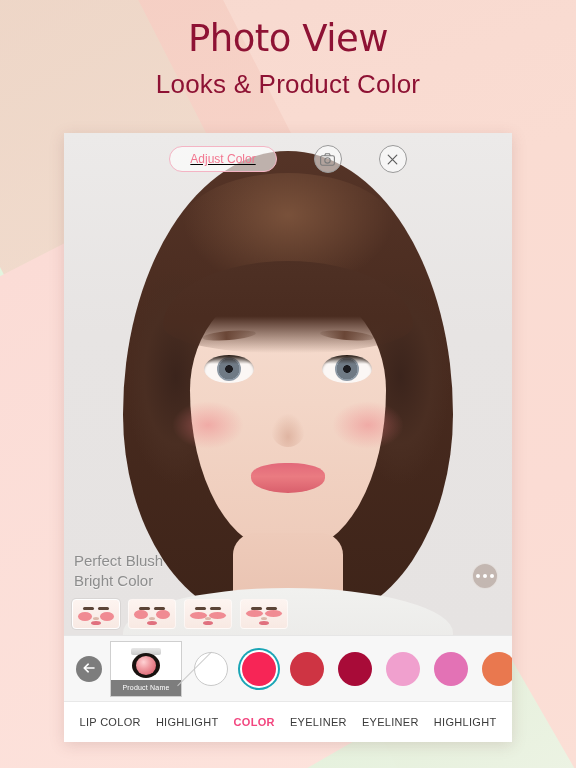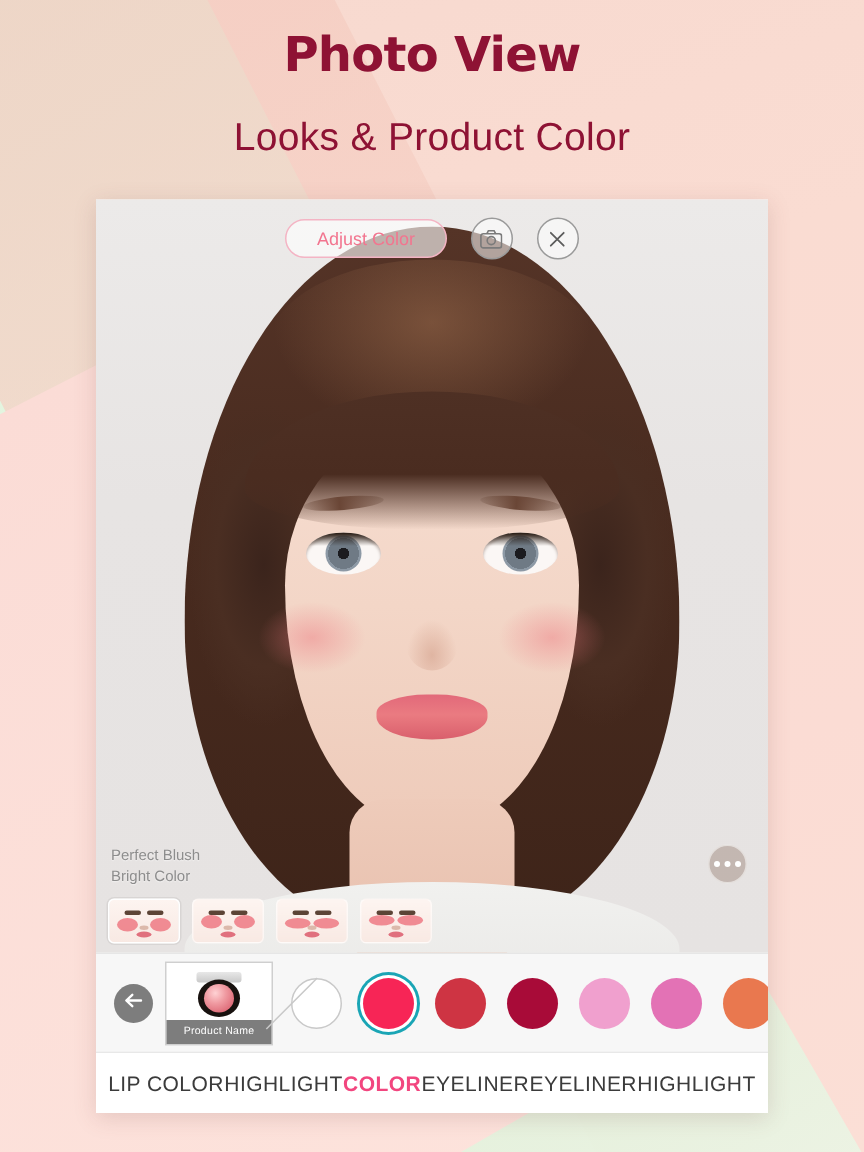--- a/index.html
+++ b/index.html
@@ -51,29 +51,29 @@
   }
 
   
   #headline {
     position: absolute; left: 0; top: 20px;
     width: 576px; text-align: center;
     z-index: 4;
   }
   #title-main {
     font-family: "DejaVu Sans", sans-serif;
-    font-size: 32px; font-weight: 700;
+    font-size: 37px; font-weight: 400;
     color: #8e1234; letter-spacing: -0.5px;
     line-height: 1.05;
   }
   #title-sub {
     font-family: "Liberation Sans", sans-serif;
     font-size: 26px; font-weight: 400;
     color: #8e1234; letter-spacing: .2px;
-    margin-top: 22px;
+    margin-top: 10px;
     text-align: center;
   }
 
   
   #app-card {
     position: absolute;
     left: 64px; top: 133px;
     width: 448px; height: 609px;
     background: #fff;
     box-shadow: 0 3px 14px rgba(120,70,70,.18);
@@ -190,22 +190,23 @@
     width: 330px; height: 90px; margin-left: -165px;
     border-radius: 50% 50% 0 0;
     background: linear-gradient(180deg,#f1f1ef,#e8e7e5);
   }
 
   
   #photo-toolbar {
     position: absolute; left: 0; top: 12px;
     width: 100%;
     display: flex; align-items: center; justify-content: center;
-    gap: 2px;
+    gap: 23px;
     z-index: 3;
+    text-decoration: underline;
   }
   .pill {
     border: 1.4px solid #f4b4c4;
     background: rgba(255,255,255,.62);
     color: #f2758f;
     font-size: 12px;
     padding: 5px 20px;
     border-radius: 999px;
     white-space: nowrap;
     cursor: pointer;
@@ -221,21 +222,21 @@
   }
   .round-btn svg { display: block; }
   #camera-button { margin-left: 14px; }
   #close-button  { margin-left: 14px; }
 
   
   #look-caption {
     position: absolute; left: 10px; bottom: 44px;
     z-index: 3;
     color: #8d8d8d;
-    font-size: 10px;
+    font-size: 15px;
     line-height: 1.35;
     text-shadow: 0 1px 1px rgba(255,255,255,.6);
   }
   #style-thumbs {
     position: absolute; left: 8px; bottom: 6px;
     display: flex; gap: 8px; z-index: 3;
   }
   .style-thumb {
     width: 48px; height: 30px;
     border-radius: 4px;
@@ -333,21 +334,21 @@
 
   
   #tab-bar {
     flex: 1 1 auto;
     background: #fff;
     border-top: 1px solid #e8e8e8;
     display: flex; align-items: center; justify-content: space-around;
     padding: 0 8px;
   }
   .tab {
-    font-size: 14px;
+    font-size: 11px;
     color: #3b3b3b;
     letter-spacing: .3px;
     white-space: nowrap;
     cursor: pointer;
   }
   .tab.active { color: #f2467f; font-weight: 700; }
 </style>
 </head>
 <body>
 

